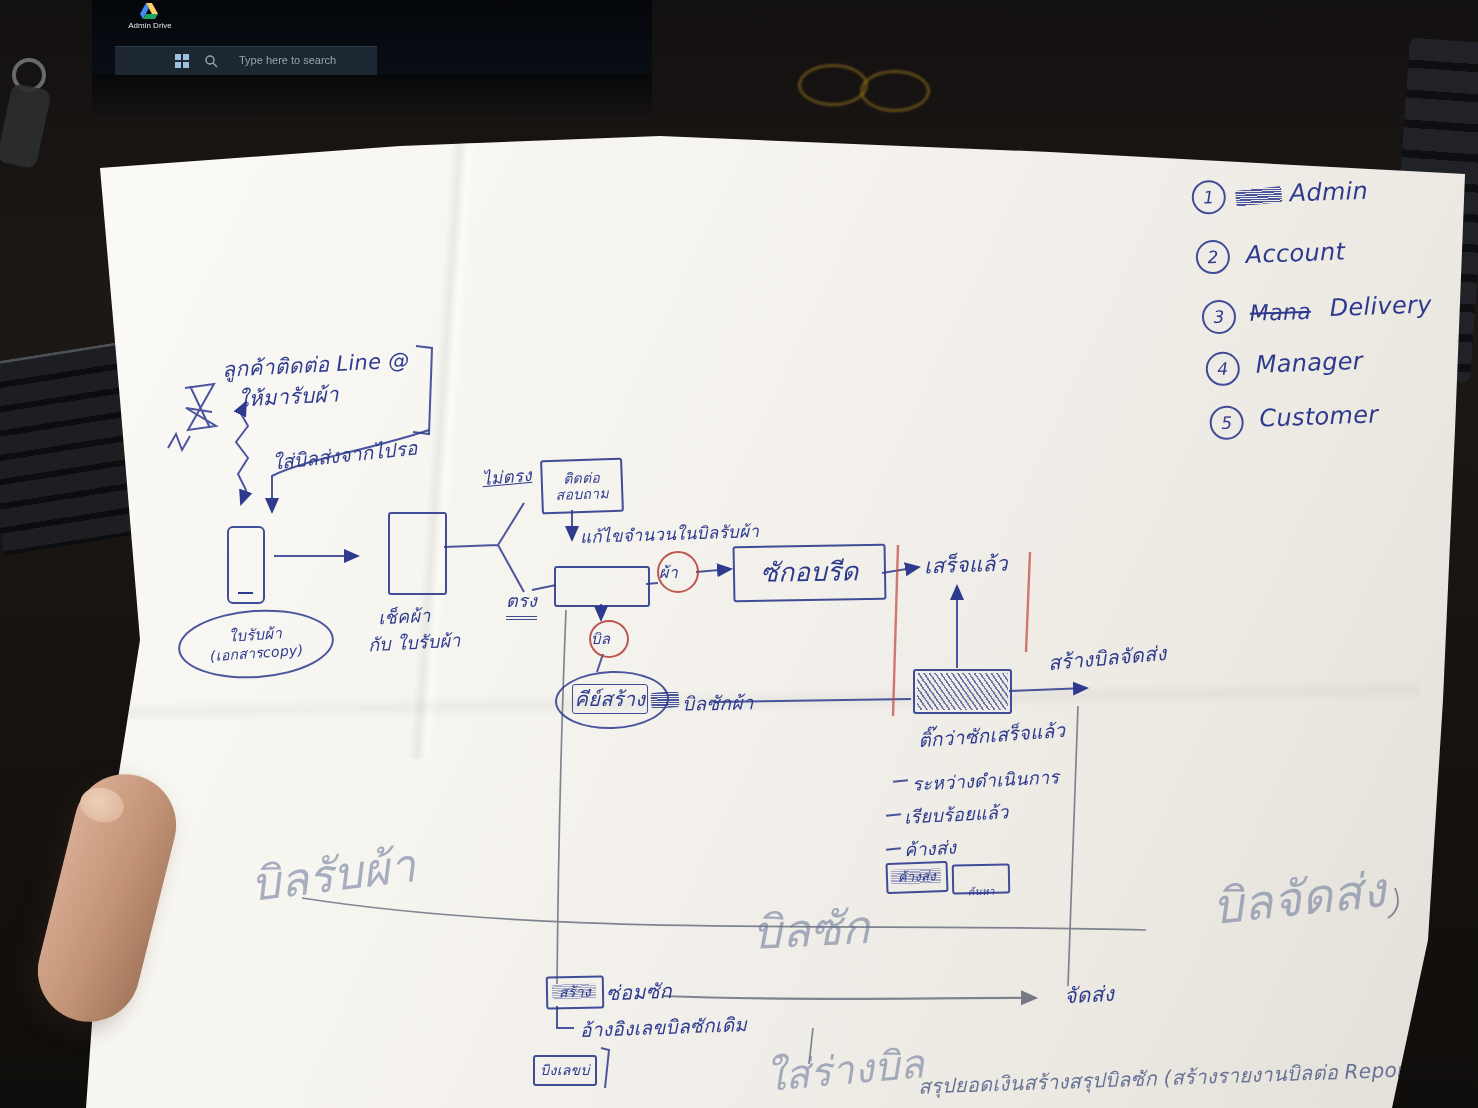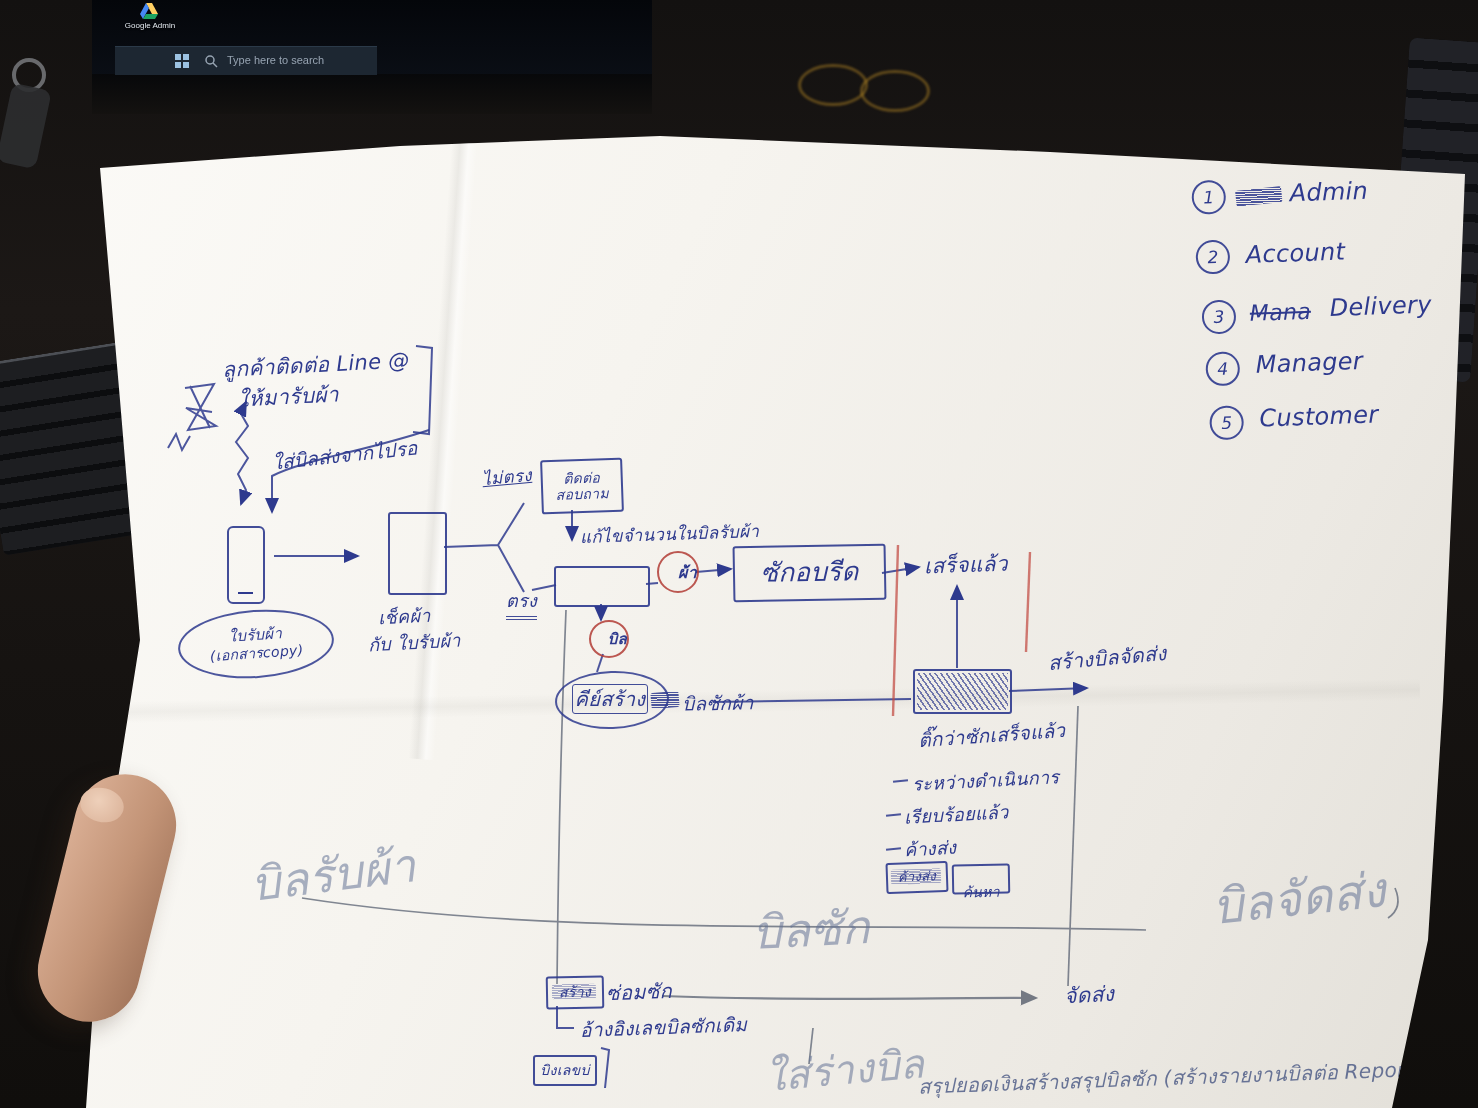--- a/index.html
+++ b/index.html
@@ -6,21 +6,21 @@
   #stage{position:relative;width:1478px;height:1108px;overflow:hidden;
          background:linear-gradient(180deg,#131110 0%,#1c1816 28%,#161311 60%,#100e0c 100%);
          font-family:"DejaVu Sans",sans-serif;}
   .abs{position:absolute;}
   
   .screen{left:92px;top:0;width:560px;height:76px;background:linear-gradient(180deg,#04060a,#0a0e15);}
   .bezel{left:92px;top:74px;width:560px;height:40px;background:linear-gradient(180deg,#07080a,#141210);}
   .taskbar{left:115px;top:46px;width:262px;height:28px;background:#1d2732;border-top:1px solid #2b3a49;}
   .winlogo{left:60px;top:7px;width:14px;height:14px;display:grid;grid-template-columns:6px 6px;grid-template-rows:6px 6px;gap:1.6px;}
   .winlogo span{background:#9cc2e2;display:block;}
-  .search-txt{left:112px;top:7px;font-size:11px;color:#97a4b2;font-family:"Liberation Sans",sans-serif;}
+  .search-txt{left:124px;top:7px;font-size:11px;color:#97a4b2;font-family:"Liberation Sans",sans-serif;}
   .drive-label{left:124px;top:21px;width:52px;font-size:8px;color:#e3e9f0;text-align:center;text-shadow:0 1px 2px #000;font-family:"Liberation Sans",sans-serif;}
   .kbd{left:1398px;top:40px;width:84px;height:340px;border-radius:8px;transform:rotate(4deg);
        background:repeating-linear-gradient(180deg,#222329 0 22px,#0e0f12 22px 30px),#15161a;opacity:.95;}
   .laptop{left:-12px;top:352px;width:150px;height:190px;transform:rotate(-9deg);border-top:3px solid #4c4f55;border-radius:6px;
        background:repeating-linear-gradient(180deg,#1d1e21 0 18px,#0c0d0f 18px 24px),#141518;}
   .glass{border:3px solid rgba(160,120,35,.55);border-radius:50%;filter:blur(1.2px);}
   .keyring{left:12px;top:58px;width:26px;height:26px;border:4px solid #7d7f83;border-radius:50%;opacity:.8;}
   .keyblob{left:4px;top:86px;width:40px;height:80px;background:#2c2d30;border-radius:10px;transform:rotate(12deg);opacity:.9;}
   
   .paper{left:0;top:0;width:1478px;height:1108px;
@@ -28,21 +28,21 @@
     clip-path:polygon(100px 168px,400px 146px,660px 136px,1050px 152px,1465px 174px,1455px 430px,1443px 700px,1428px 940px,1392px 1108px,86px 1108px,102px 880px,140px 640px,120px 400px);
     box-shadow:0 14px 50px rgba(0,0,0,.7);}
   .crease{left:430px;top:140px;width:26px;height:620px;transform:rotate(4deg);
     background:linear-gradient(90deg,transparent,rgba(120,120,115,.10),rgba(255,255,255,.5),transparent);}
   .crease2{left:120px;top:690px;width:1300px;height:22px;transform:rotate(-1deg);
     background:linear-gradient(180deg,transparent,rgba(130,128,120,.08),transparent);}
   
   .hw{position:absolute;font-style:italic;color:#2e3a8e;white-space:nowrap;letter-spacing:.3px;}
   .ink-box{position:absolute;border:2.5px solid rgba(46,58,142,.9);border-radius:3px;background:transparent;}
   .oval{position:absolute;border:2px solid rgba(46,58,142,.85);border-radius:50%;}
-  .red-ring{position:absolute;border:2.2px solid rgba(178,60,53,.85);border-radius:50%;display:flex;align-items:center;justify-content:flex-end;font-weight:bold;}
+  .red-ring{position:absolute;border:2.2px solid rgba(178,60,53,.85);border-radius:50%;display:flex;align-items:center;justify-content:flex-start;}
   .center-txt{display:flex;align-items:center;justify-content:center;text-align:center;line-height:1.15;}
   .faint{color:rgba(100,115,150,.55);}
   .scribble{position:absolute;background:repeating-linear-gradient(4deg,transparent 0 1px,rgba(46,58,142,.85) 1px 2.4px);border-radius:2px;}
   .hatch{position:absolute;inset:2px;background:repeating-linear-gradient(55deg,transparent 0 3px,rgba(46,58,142,.65) 3px 4.6px);}
   .dash{position:absolute;border-top:2.2px solid rgba(46,58,142,.85);width:15px;}
   .strike{text-decoration:line-through;}
   .underl{text-decoration:underline;}
   .dbl{border-bottom:4px double rgba(46,58,142,.9);padding-bottom:1px;}
   .circle-num{position:absolute;width:30px;height:30px;border:2.2px solid rgba(46,58,142,.9);border-radius:50%;
     display:flex;align-items:center;justify-content:center;font-size:17px;font-style:italic;color:#2e3a8e;}
@@ -64,21 +64,21 @@
   <div class="abs screen"></div>
   <div class="abs bezel"></div>
 
   <div class="abs" style="left:140px;top:3px;width:18px;height:16px;">
     <svg width="18" height="16" viewBox="0 0 18 16">
       <polygon points="6,0 12,0 18,11 12,11" fill="#ffcf63"></polygon>
       <polygon points="6,0 0,11 3,16 9,5" fill="#4688f4"></polygon>
       <polygon points="3,16 15,16 18,11 6,11" fill="#1da462"></polygon>
     </svg>
   </div>
-  <div class="abs drive-label">Google Admin</div>
+  <div class="abs drive-label">Admin Drive</div>
 
   <div class="abs taskbar">
     <div class="abs winlogo">
         <span></span>
         <span></span>
         <span></span>
         <span></span>
       </div>
     <svg class="abs" style="left:90px;top:8px;" width="13" height="13" viewBox="0 0 13 13">
       <circle cx="5" cy="5" r="4" fill="none" stroke="#97a4b2" stroke-width="1.5"></circle>
@@ -228,21 +228,21 @@
     <div class="dash" style="left:886px;top:814px;transform:rotate(-6deg);"></div>
     <div class="hw" style="left:904px;top:800px;font-size:18px;transform:rotate(-3deg);">เรียบร้อยแล้ว</div>
     <div class="dash" style="left:886px;top:848px;transform:rotate(-6deg);"></div>
     <div class="hw" style="left:904px;top:834px;font-size:18px;transform:rotate(-3deg);">ค้างส่ง</div>
 
     <div class="ink-box center-txt" style="left:886px;top:862px;width:58px;height:27px;border-width:2px;transform:rotate(-2deg);">
       <div class="scribble" style="left:3px;top:5px;width:50px;height:15px;opacity:.45;"></div>
       <span class="hw" style="position:static;font-size:13px;">ค้างส่ง</span>
     </div>
     <div class="ink-box center-txt" style="left:952px;top:864px;width:54px;height:26px;border-width:2px;transform:rotate(-1deg);">
-      <span class="hw" style="position:static;font-size:14px;margin-top:26px;">ค้นหา</span>
+      <span class="hw" style="position:static;font-size:10px;margin-top:26px;">ค้นหา</span>
     </div>
 
     <div class="hw faint" style="left:250px;top:838px;font-size:46px;transform:rotate(-7deg);">บิลรับผ้า</div>
     <div class="hw faint" style="left:752px;top:893px;font-size:46px;transform:rotate(-3deg);">บิลซัก</div>
     <div class="hw faint" style="left:1212px;top:860px;font-size:48px;transform:rotate(-6deg);">บิลจัดส่ง</div>
 
     <div class="ink-box center-txt" style="left:546px;top:976px;width:54px;height:29px;border-width:2px;transform:rotate(-1deg);">
       <div class="scribble" style="left:4px;top:6px;width:44px;height:15px;opacity:.45;"></div>
       <span class="hw" style="position:static;font-size:14px;">สร้าง</span>
     </div>

